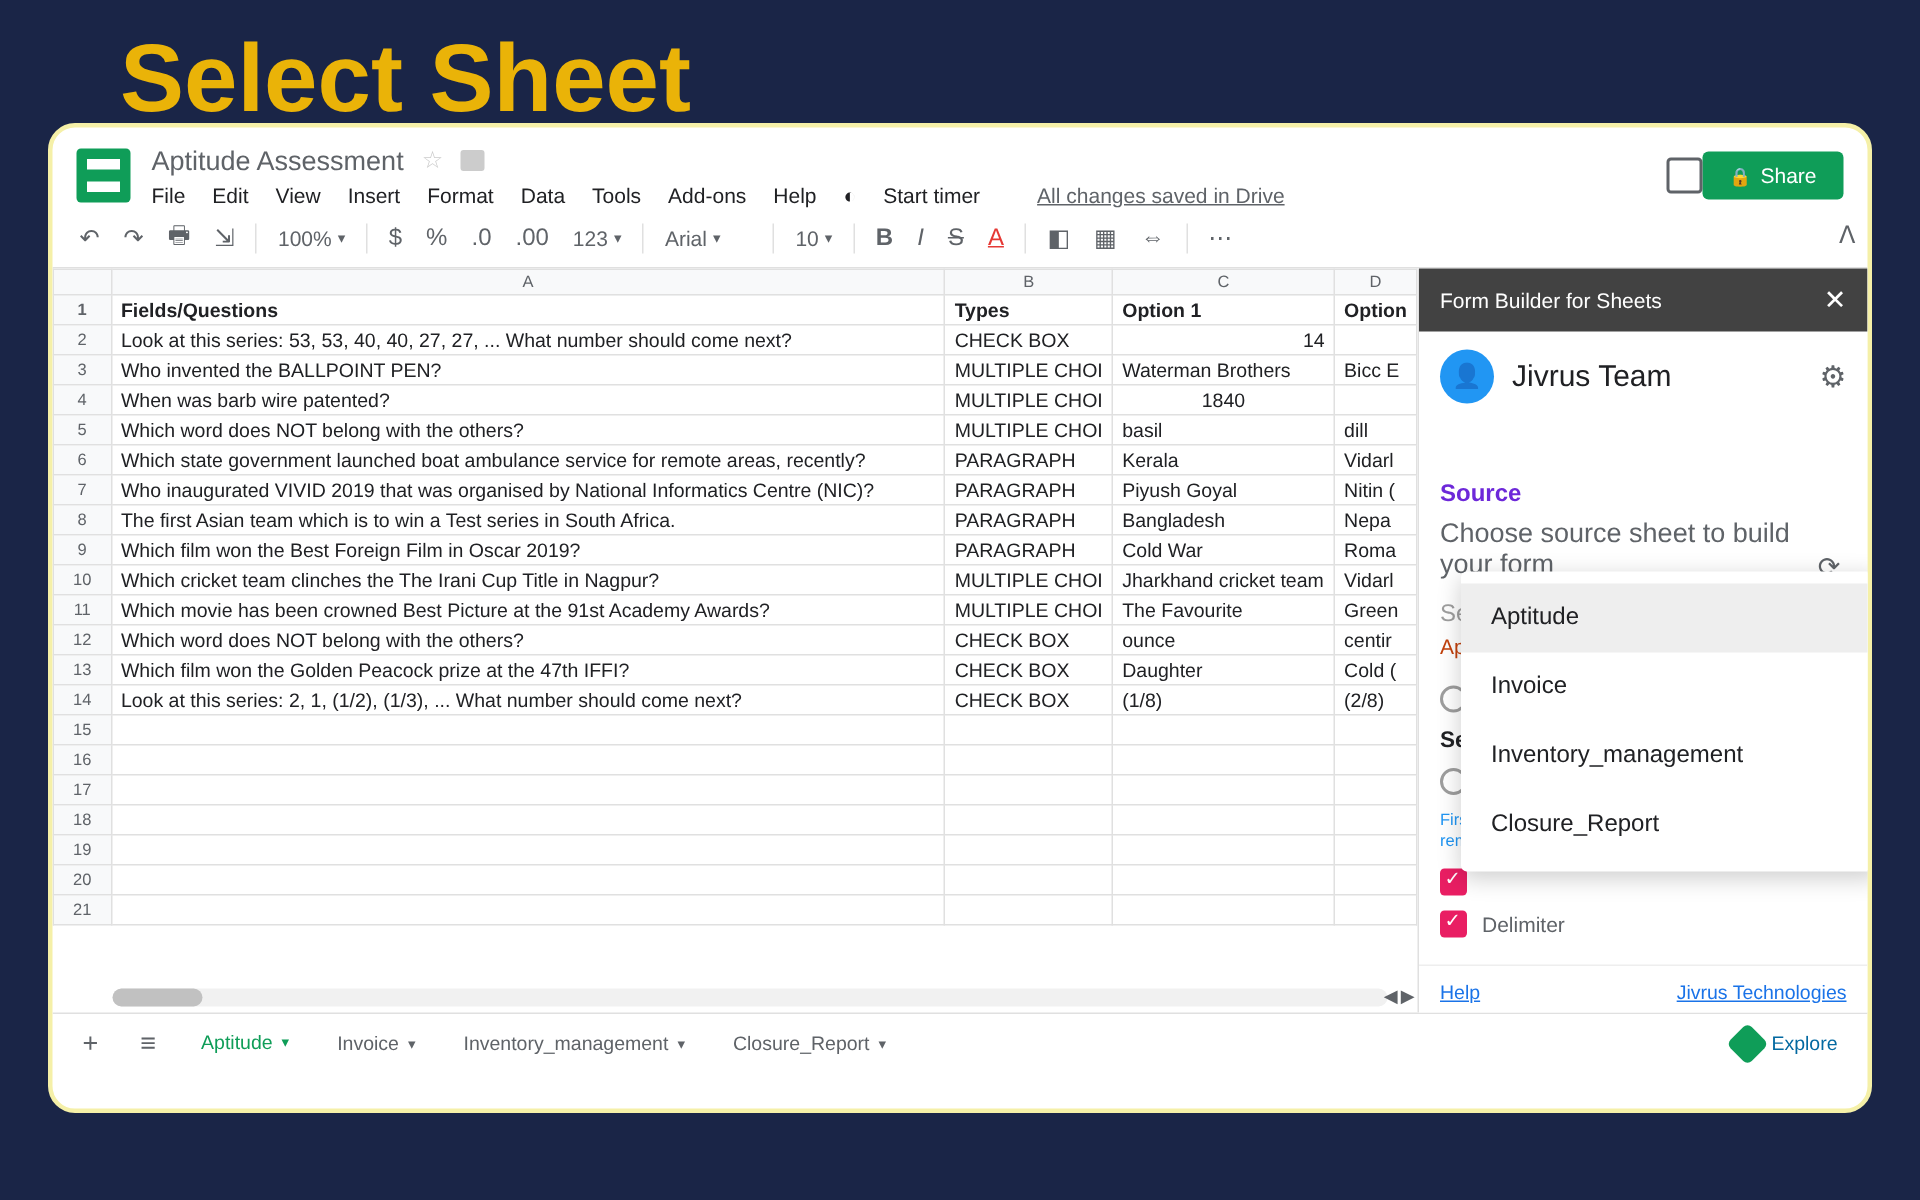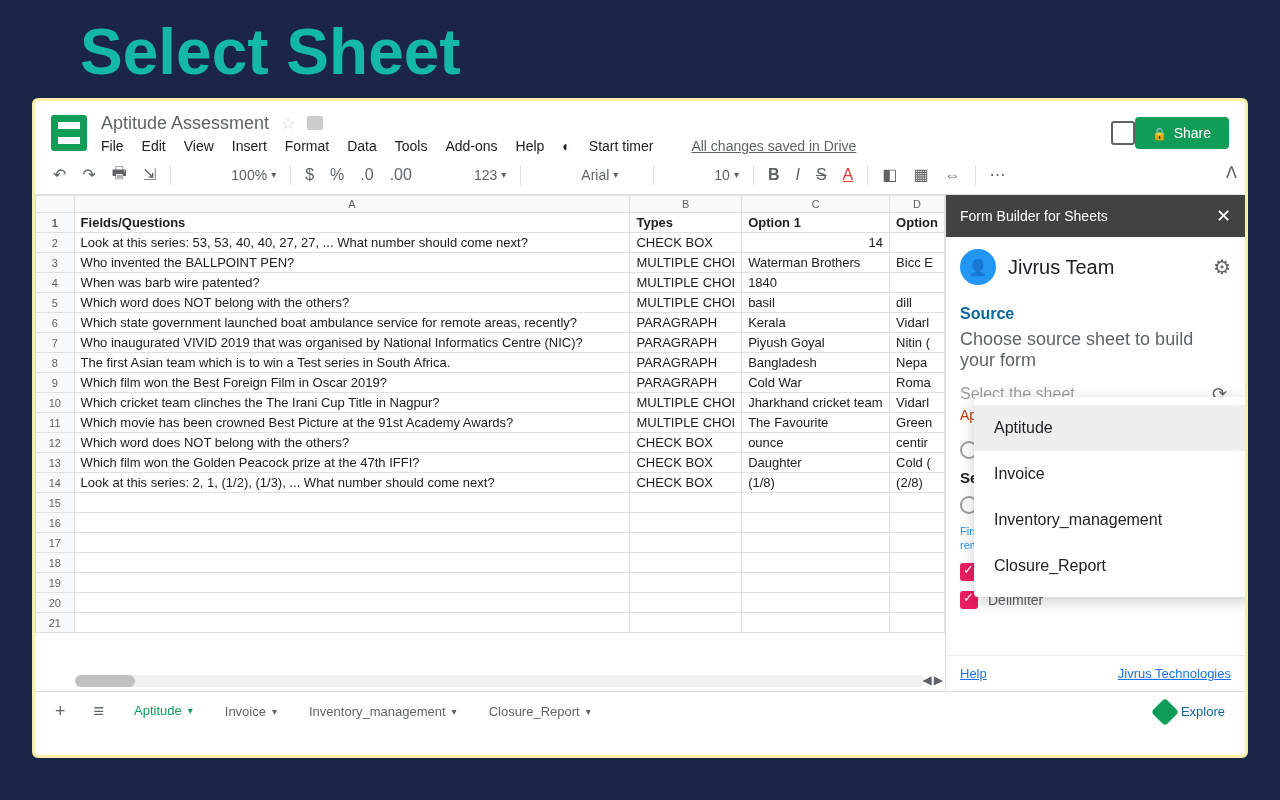--- a/index.html
+++ b/index.html
@@ -1,36 +1,36 @@
 <!DOCTYPE html>
 <html><head>
 <meta charset="utf-8">
 <style>
 * { margin: 0; padding: 0; box-sizing: border-box; font-family: Arial, sans-serif; }
 body { background: #1a2547; width: 1280px; height: 800px; overflow: hidden; position: relative; }
-.page-title { color: #14b8a6; font-size: 64px; font-weight: bold; padding: 15px 0 10px 80px; }
-.window { position: absolute; left: 32px; top: 98px; width: 1216px; height: 660px; background: white; border: 3px solid #f5f0a8; border-radius: 6px; overflow: hidden; }
+.page-title { color: #eab308; font-size: 64px; font-weight: bold; padding: 15px 0 10px 80px; }
+.window { position: absolute; left: 32px; top: 82px; width: 1216px; height: 660px; background: white; border: 3px solid #f5f0a8; border-radius: 18px; overflow: hidden; }
 .header { display: flex; align-items: center; padding: 10px 16px 0 16px; height: 54px; }
 .sheets-icon { width: 36px; height: 36px; background: #0f9d58; border-radius: 3px; margin-right: 14px; position: relative; }
 .sheets-icon::before { content: ''; position: absolute; left: 7px; top: 7px; width: 22px; height: 22px; background: white; }
 .sheets-icon::after { content: ''; position: absolute; left: 7px; top: 14px; width: 22px; height: 8px; background: #0f9d58; }
 .title-area { flex: 1; }
 .doc-title { font-size: 18px; color: #5f6368; display: flex; align-items: center; gap: 12px; }
 .star-icon { color: #ccc; font-size: 16px; }
 .folder-icon { width: 16px; height: 14px; background: #ccc; border-radius: 2px; }
 .menubar { display: flex; gap: 18px; font-size: 14px; color: #202124; margin-top: 4px; align-items: center; }
 .menubar span { cursor: pointer; }
 .saved-msg { text-decoration: underline; color: #5f6368; margin-left: 20px; }
 .header-right { display: flex; align-items: center; }
 .comment-icon { width: 24px; height: 24px; border: 2px solid #5f6368; border-radius: 3px; position: relative; }
 .share-btn { background: #0f9d58; color: white; padding: 8px 18px; border-radius: 4px; font-size: 14px; font-weight: 500; display: flex; align-items: center; gap: 6px; cursor: pointer; }
 .toolbar { display: flex; align-items: center; padding: 4px 12px; border-bottom: 1px solid #e0e0e0; gap: 4px; height: 40px; color: #5f6368; font-size: 14px; }
 .toolbar .sep { width: 1px; height: 20px; background: #e0e0e0; margin: 0 4px; }
 .toolbar .btn { padding: 4px 6px; cursor: pointer; font-size: 16px; }
-.toolbar .dd { display: flex; align-items: center; gap: 4px; padding: 4px 6px; cursor: pointer; margin-left: 46px; }
+.toolbar .dd { display: flex; align-items: center; gap: 4px; padding: 4px 6px; cursor: pointer; }
 .toolbar .dd::after { content: '▾'; font-size: 10px; color: #5f6368; }
 .formula-bar { display: flex; align-items: center; padding: 4px 16px; border-bottom: 1px solid #e0e0e0; height: 24px; font-size: 13px; color: #5f6368; font-style: italic; }
 .main-area { display: flex; height: calc(100% - 54px - 40px - 24px - 40px); }
 .grid-area { flex: 1; overflow: hidden; position: relative; }
 .grid { border-collapse: collapse; font-size: 13px; color: #202124; width: 100%; }
 .grid th { background: #f8f9fa; border: 1px solid #e0e0e0; font-weight: normal; color: #5f6368; font-size: 11px; padding: 2px 4px; text-align: center; }
 .grid td { border: 1px solid #e0e0e0; padding: 2px 6px; height: 20px; white-space: nowrap; overflow: hidden; }
 .grid th.rownum { width: 40px; background: #f8f9fa; text-align: center; font-size: 11px; }
 .grid td.rownum { background: #f8f9fa; text-align: center; font-size: 11px; color: #5f6368; border: 1px solid #e0e0e0; }
 .grid tr.head td { font-weight: bold; }
@@ -41,21 +41,21 @@
 .scroll-track { position: absolute; bottom: 4px; left: 40px; right: 20px; height: 12px; background: #f1f1f1; border-radius: 6px; }
 .scroll-thumb { width: 60px; height: 12px; background: #c1c1c1; border-radius: 6px; }
 .sidebar { width: 300px; background: white; border-left: 1px solid #e0e0e0; display: flex; flex-direction: column; position: relative; }
 .sidebar-header { background: #424242; color: white; padding: 10px 14px; font-size: 14px; font-weight: 500; display: flex; justify-content: space-between; align-items: center; }
 .sidebar-header .close { font-size: 18px; cursor: pointer; }
 .sidebar-user { display: flex; align-items: center; padding: 12px 14px; gap: 12px; }
 .avatar { width: 36px; height: 36px; border-radius: 50%; background: #2196f3; display: flex; align-items: center; justify-content: center; color: white; }
 .team-name { font-size: 20px; color: #202124; flex: 1; }
 .gear { font-size: 20px; color: #5f6368; cursor: pointer; }
 .sidebar-body { padding: 8px 14px; font-size: 14px; color: #5f6368; position: relative; }
-.sidebar-body h3 { color: #0369a1; font-size: 16px; font-weight: bold; margin-bottom: 6px; }
+.sidebar-body h3 { color: #6d28d9; font-size: 16px; font-weight: bold; margin-bottom: 6px; margin-top: 32px; }
 .sidebar-body .desc { margin-bottom: 14px; font-size: 18px; }
 .select-label { font-size: 16px; color: #9e9e9e; }
 .select-val { font-size: 14px; color: #c2410c; padding: 4px 0 8px 0; }
 .refresh-icon { position: absolute; right: 18px; top: 86px; font-size: 18px; color: #5f6368; }
 .radio-row, .check-row { display: flex; align-items: center; gap: 10px; margin: 10px 0; }
 .radio { width: 18px; height: 18px; border: 2px solid #9e9e9e; border-radius: 50%; }
 .check { width: 18px; height: 18px; background: #e91e63; border-radius: 3px; position: relative; }
 .check::after { content: '✓'; color: white; font-size: 13px; position: absolute; left: 3px; top: -1px; }
 .bold-h { font-weight: bold; color: #202124; font-size: 15px; margin-top: 10px; }
 .hint { font-size: 11px; color: #2196f3; line-height: 1.3; margin: 4px 0; }
@@ -182,21 +182,21 @@
               <td>MULTIPLE CHOI</td>
               <td>Waterman Brothers</td>
               <td>Bicc E</td>
             </tr>
           </tbody>
           <tbody>
             <tr>
               <td class="rownum">4</td>
               <td>When was barb wire patented?</td>
               <td>MULTIPLE CHOI</td>
-              <td style="text-align:left">1840</td>
+              <td style="text-align:center">1840</td>
               <td></td>
             </tr>
           </tbody>
           <tbody>
             <tr>
               <td class="rownum">5</td>
               <td>Which word does NOT belong with the others?</td>
               <td>MULTIPLE CHOI</td>
               <td>basil</td>
               <td>dill</td>

